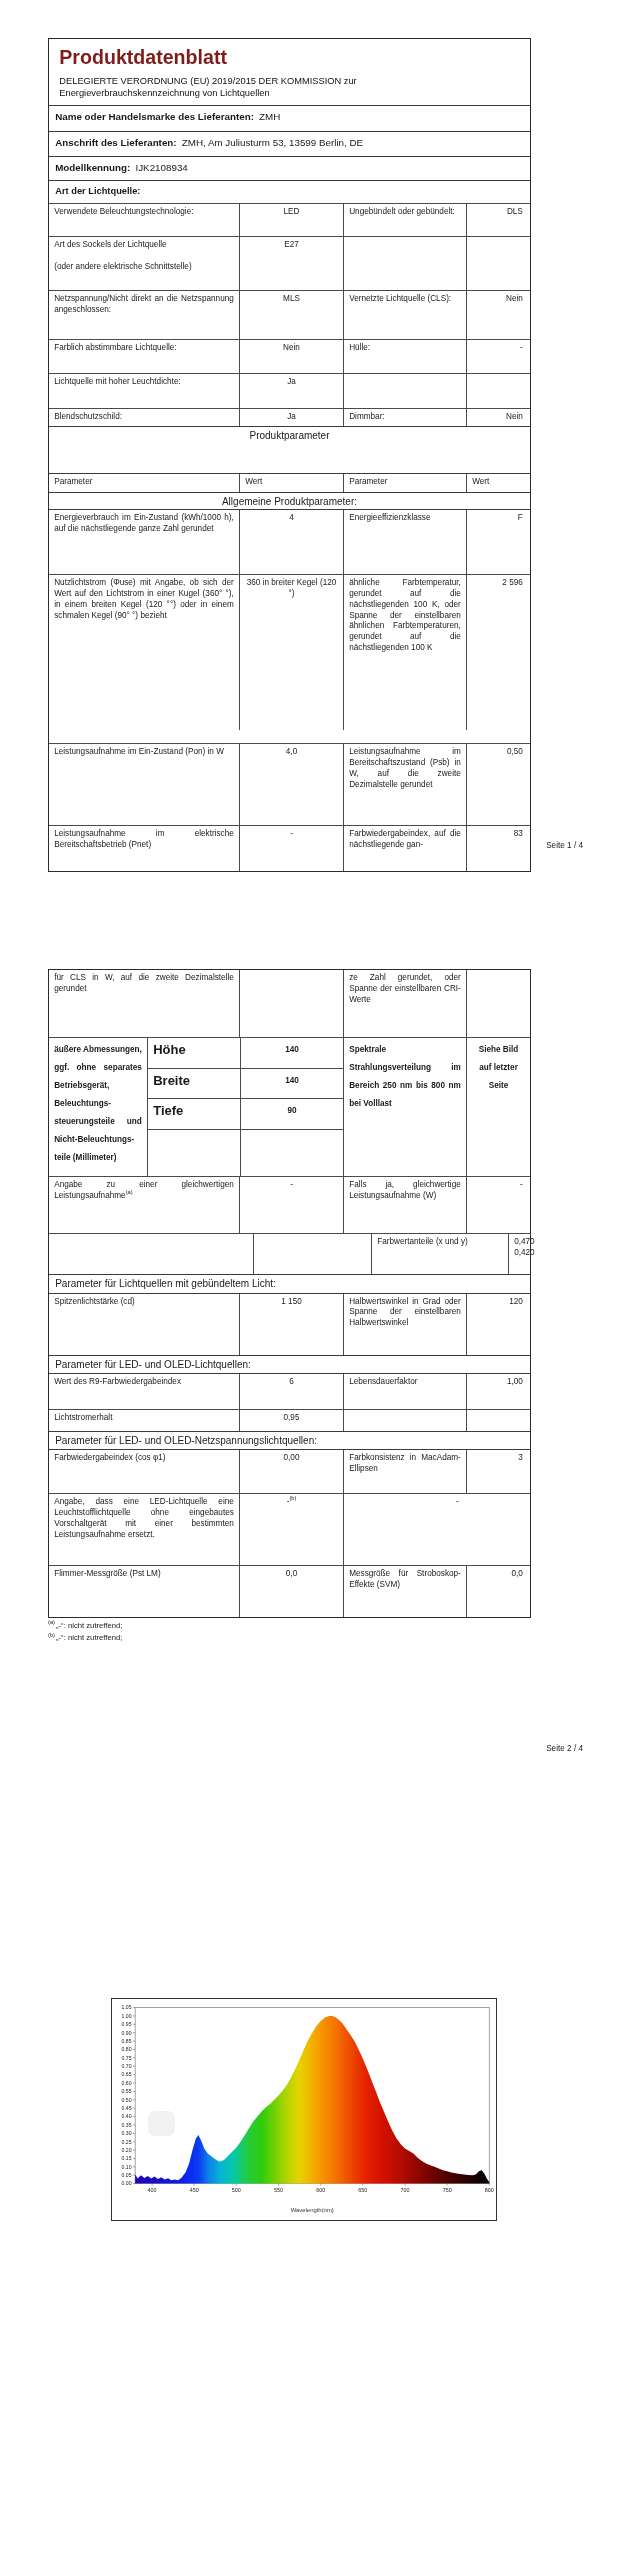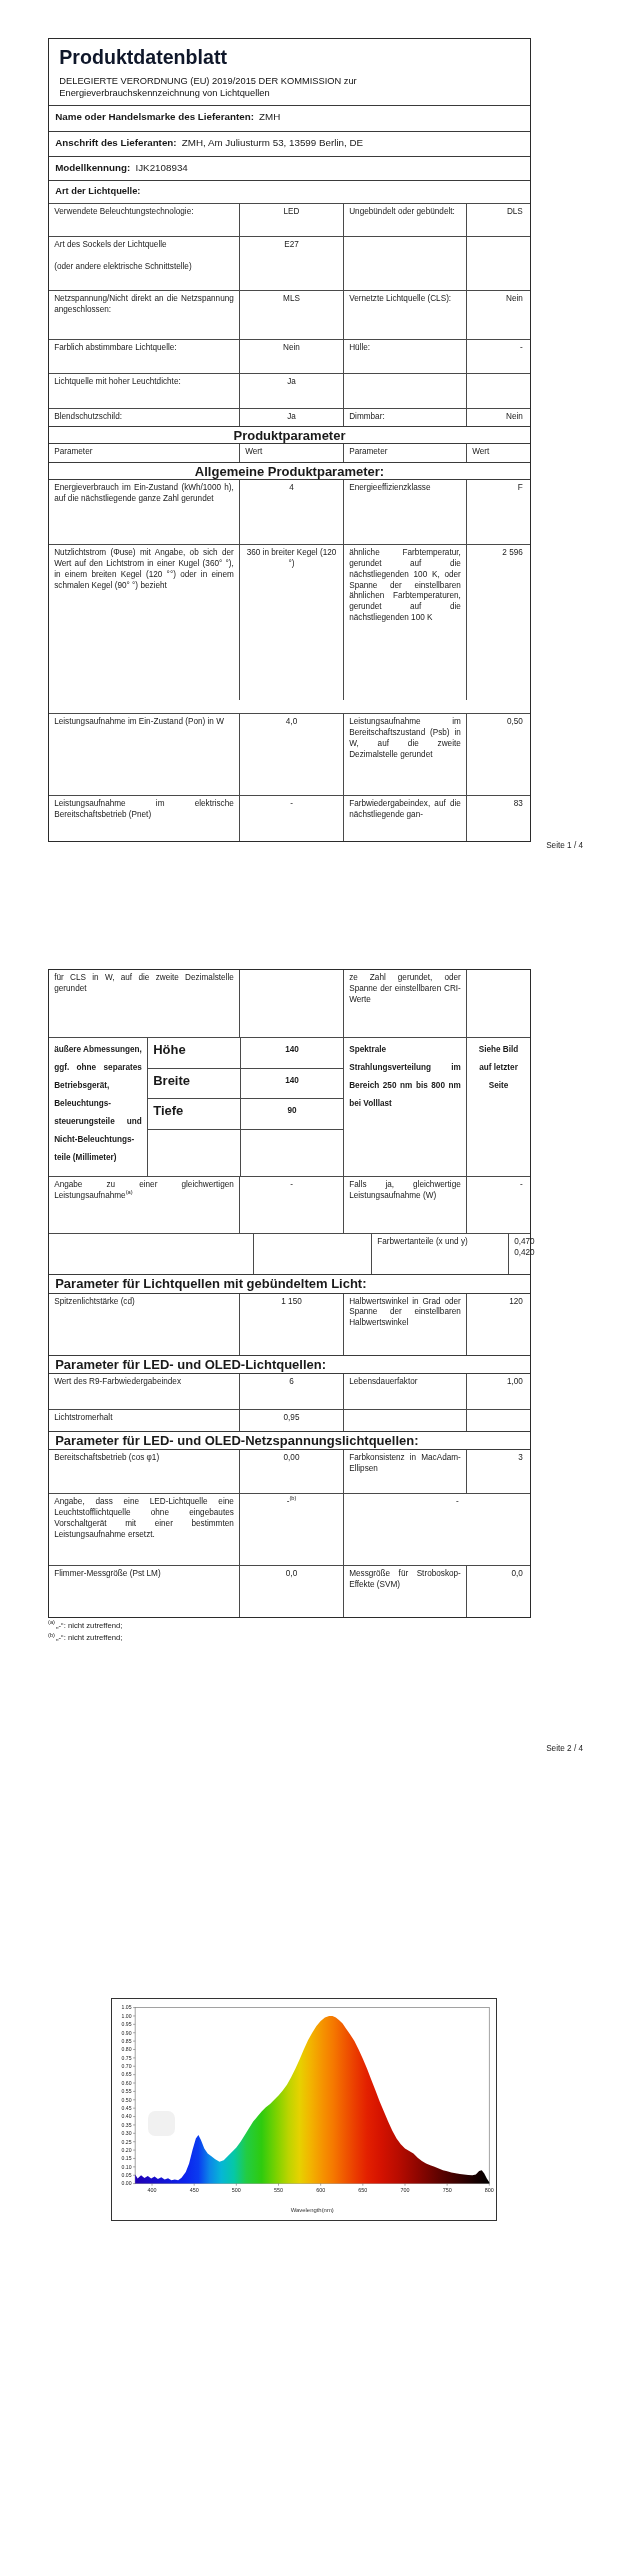--- a/index.html
+++ b/index.html
@@ -6,32 +6,32 @@
   body{
     width:639px;height:3615px;position:relative;background:#ffffff;
     font-family:"Liberation Sans","DejaVu Sans",sans-serif;color:#1a1a1a;
   }
   
   .sheet{position:absolute;left:48px;width:483px;border:1px solid #2b2b2b;box-sizing:border-box;background:#fff;}
   .p1{top:38px;}
   .p2top{top:969px;border-top-width:0.5px;}
   .cell{box-sizing:border-box;}
   .titlecell{padding:7.2px 10.3px 5.2px 10.3px;}
-  .doctitle{font-size:19.6px;font-weight:bold;color:#0f172a;letter-spacing:0px;line-height:1.15;}
+  .doctitle{font-size:19.6px;font-weight:bold;color:#7f1d1d;letter-spacing:0px;line-height:1.15;}
   .regtext{font-size:9.3px;line-height:1.35;margin-top:6.2px;white-space:pre-line;color:#111;}
   .suprow{border-top:1px solid #3a3a3a;padding:5.2px 6.2px 4.1px 6.2px;font-size:9.8px;box-sizing:border-box;}
   .suprow b{margin-right:5.2px;}
   .secrow{border-top:1px solid #3a3a3a;padding:4.6px 6.2px 3.1px 6.2px;font-size:9.3px;font-weight:bold;box-sizing:border-box;}
   .g4{display:grid;grid-template-columns:190px 104px 123px 1fr;border-top:0.5px solid #4a4a4a;box-sizing:border-box;}
   .g4 > .cell{padding:3.1px 5.2px;font-size:8.2px;line-height:10.8px;}
   .g4 > .cell + .cell{border-left:0.5px solid #4a4a4a;}
   .lab{text-align:justify;white-space:pre-line;}
   .valc{text-align:center;}
   .valr{text-align:right;padding-right:7.2px !important;}
-  .band{border-top:1px solid #3a3a3a;border-bottom:0;font-weight:bold;font-size:13px;box-sizing:border-box;display:flex;align-items:center;}
+  .band{border-top:1px solid #3a3a3a;border-bottom:0;font-weight:normal;font-size:10px;box-sizing:border-box;display:flex;align-items:center;}
   .band.center{justify-content:center;}
   .band.left{padding-left:6.2px;}
   .hdr4{font-weight:normal;}
   sup{font-size:5.7px;line-height:0;}
   
   .dimsrow{display:grid;grid-template-columns:98px 196px 123px 1fr;border-top:0.5px solid #4a4a4a;box-sizing:border-box;}
   .dimsrow > .cell + .cell{border-left:0.5px solid #4a4a4a;}
   .dimsrow .cell{padding:3.1px 5.2px;font-size:8.2px;line-height:18px;font-weight:bold;}
   .dimsbox{padding:0 !important;display:flex;flex-direction:column;}
   .dimline{display:grid;grid-template-columns:92px 1fr;border-bottom:0.5px solid #4a4a4a;}
@@ -100,21 +100,21 @@
     <div class="cell valr"></div>
   </div>
   <div class="g4" style="height:18px;">
     <div class="cell lab">Blendschutzschild:</div>
     <div class="cell valc">Ja</div>
     <div class="cell lab">Dimmbar:</div>
     <div class="cell valr">Nein</div>
   </div>
 
   <div class="band center" style="height:17px;">Produktparameter</div>
-  <div class="g4 hdr4" style="height:19px;border-top:1px solid #3a3a3a;">
+  <div class="g4 hdr4" style="height:19px;border-top:1px solid #3a3a3a;margin-top:30px;">
     <div class="cell">Parameter</div>
     <div class="cell">Wert</div>
     <div class="cell">Parameter</div>
     <div class="cell">Wert</div>
   </div>
   <div class="band center" style="height:17px;">Allgemeine Produktparameter:</div>
 
   <div class="g4" style="height:65px;border-top:1px solid #3a3a3a;">
     <div class="cell lab">Energieverbrauch im Ein-Zustand (kWh/1000 h), auf die nächstliegende ganze Zahl gerundet</div>
     <div class="cell valc">4</div>
@@ -204,21 +204,21 @@
   </div>
   <div class="g4" style="height:21.6px;">
     <div class="cell lab">Lichtstromerhalt</div>
     <div class="cell valc">0,95</div>
     <div class="cell lab"></div>
     <div class="cell valr"></div>
   </div>
 
   <div class="band left" style="height:18.5px;">Parameter für LED- und OLED-Netzspannungslichtquellen:</div>
   <div class="g4" style="height:44px;border-top:1px solid #3a3a3a;">
-    <div class="cell lab">Bereitschaftsbetrieb (cos φ1)</div>
+    <div class="cell lab">Farbwiedergabeindex (cos φ1)</div>
     <div class="cell valc">0,00</div>
     <div class="cell lab">Farbkonsistenz in MacAdam-Ellipsen</div>
     <div class="cell valr">3</div>
   </div>
   <div class="g4" style="height:72px;">
     <div class="cell lab">Angabe, dass eine LED-Lichtquelle eine Leuchtstofflichtquelle ohne eingebautes Vorschaltgerät mit einer bestimmten Leistungsaufnahme ersetzt.</div>
     <div class="cell valc"><span>-</span><sup>(b)</sup></div>
     <div class="cell valr">-</div>
   </div>
   <div class="g4" style="height:52px;">

